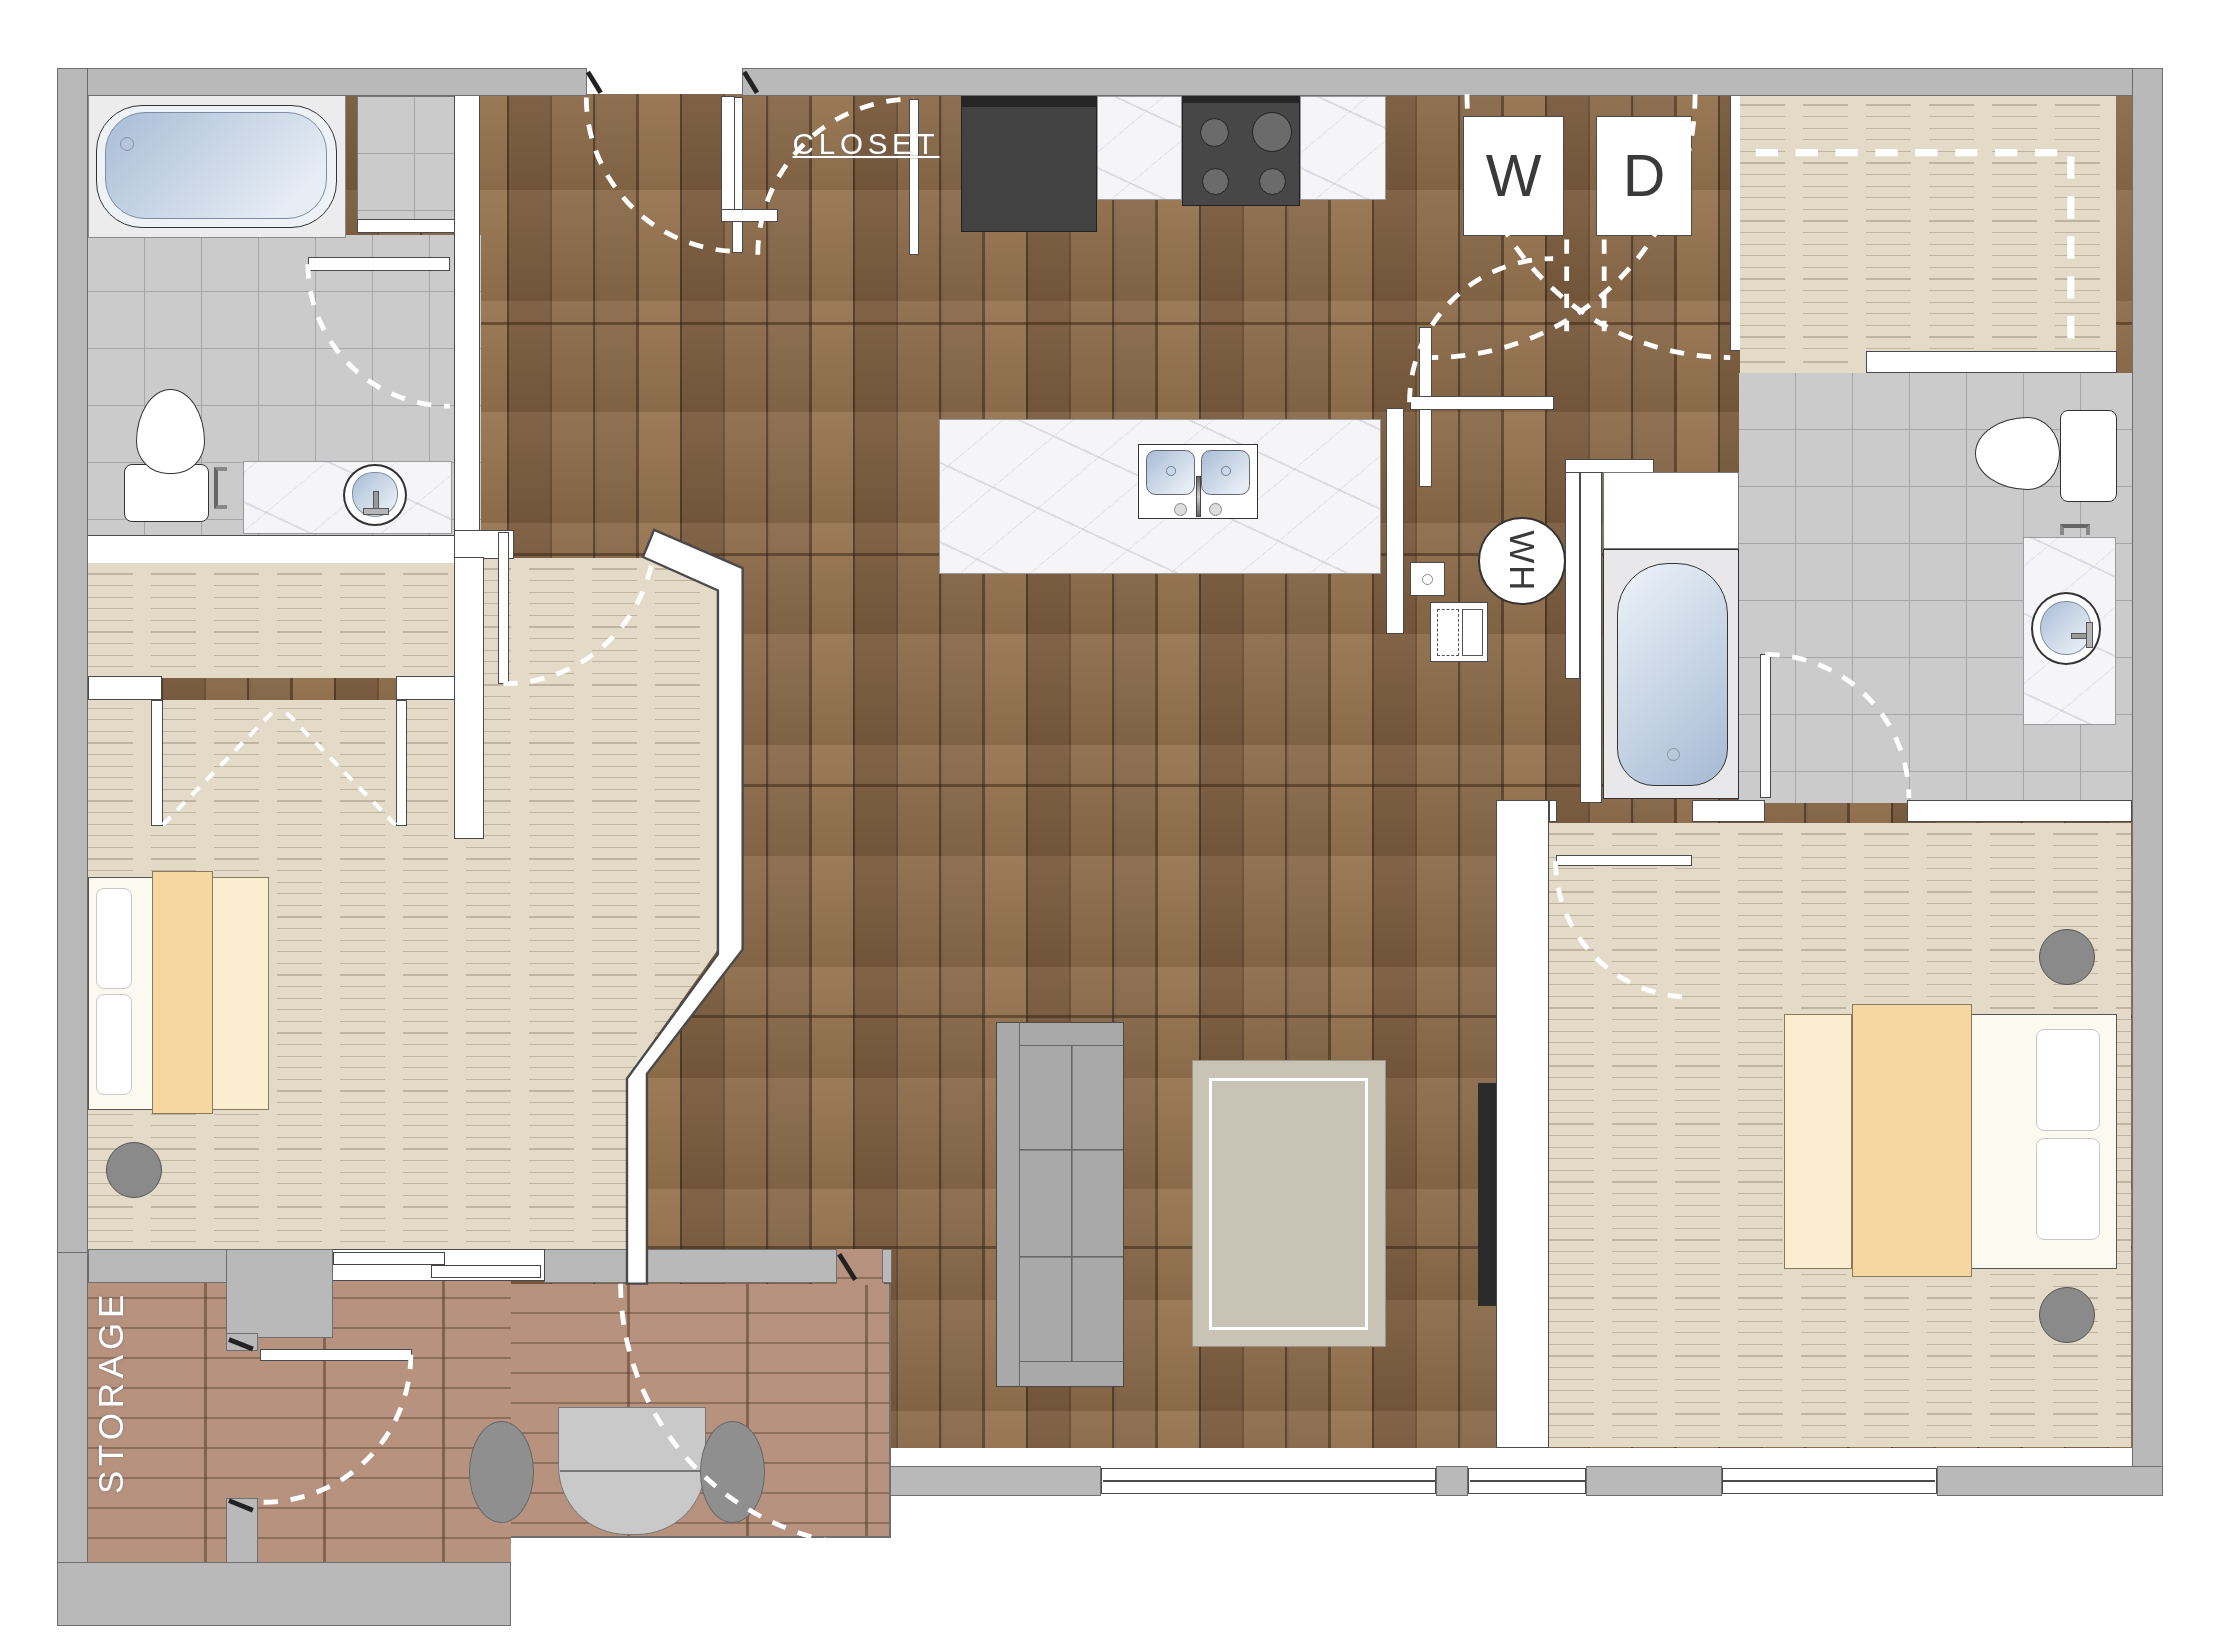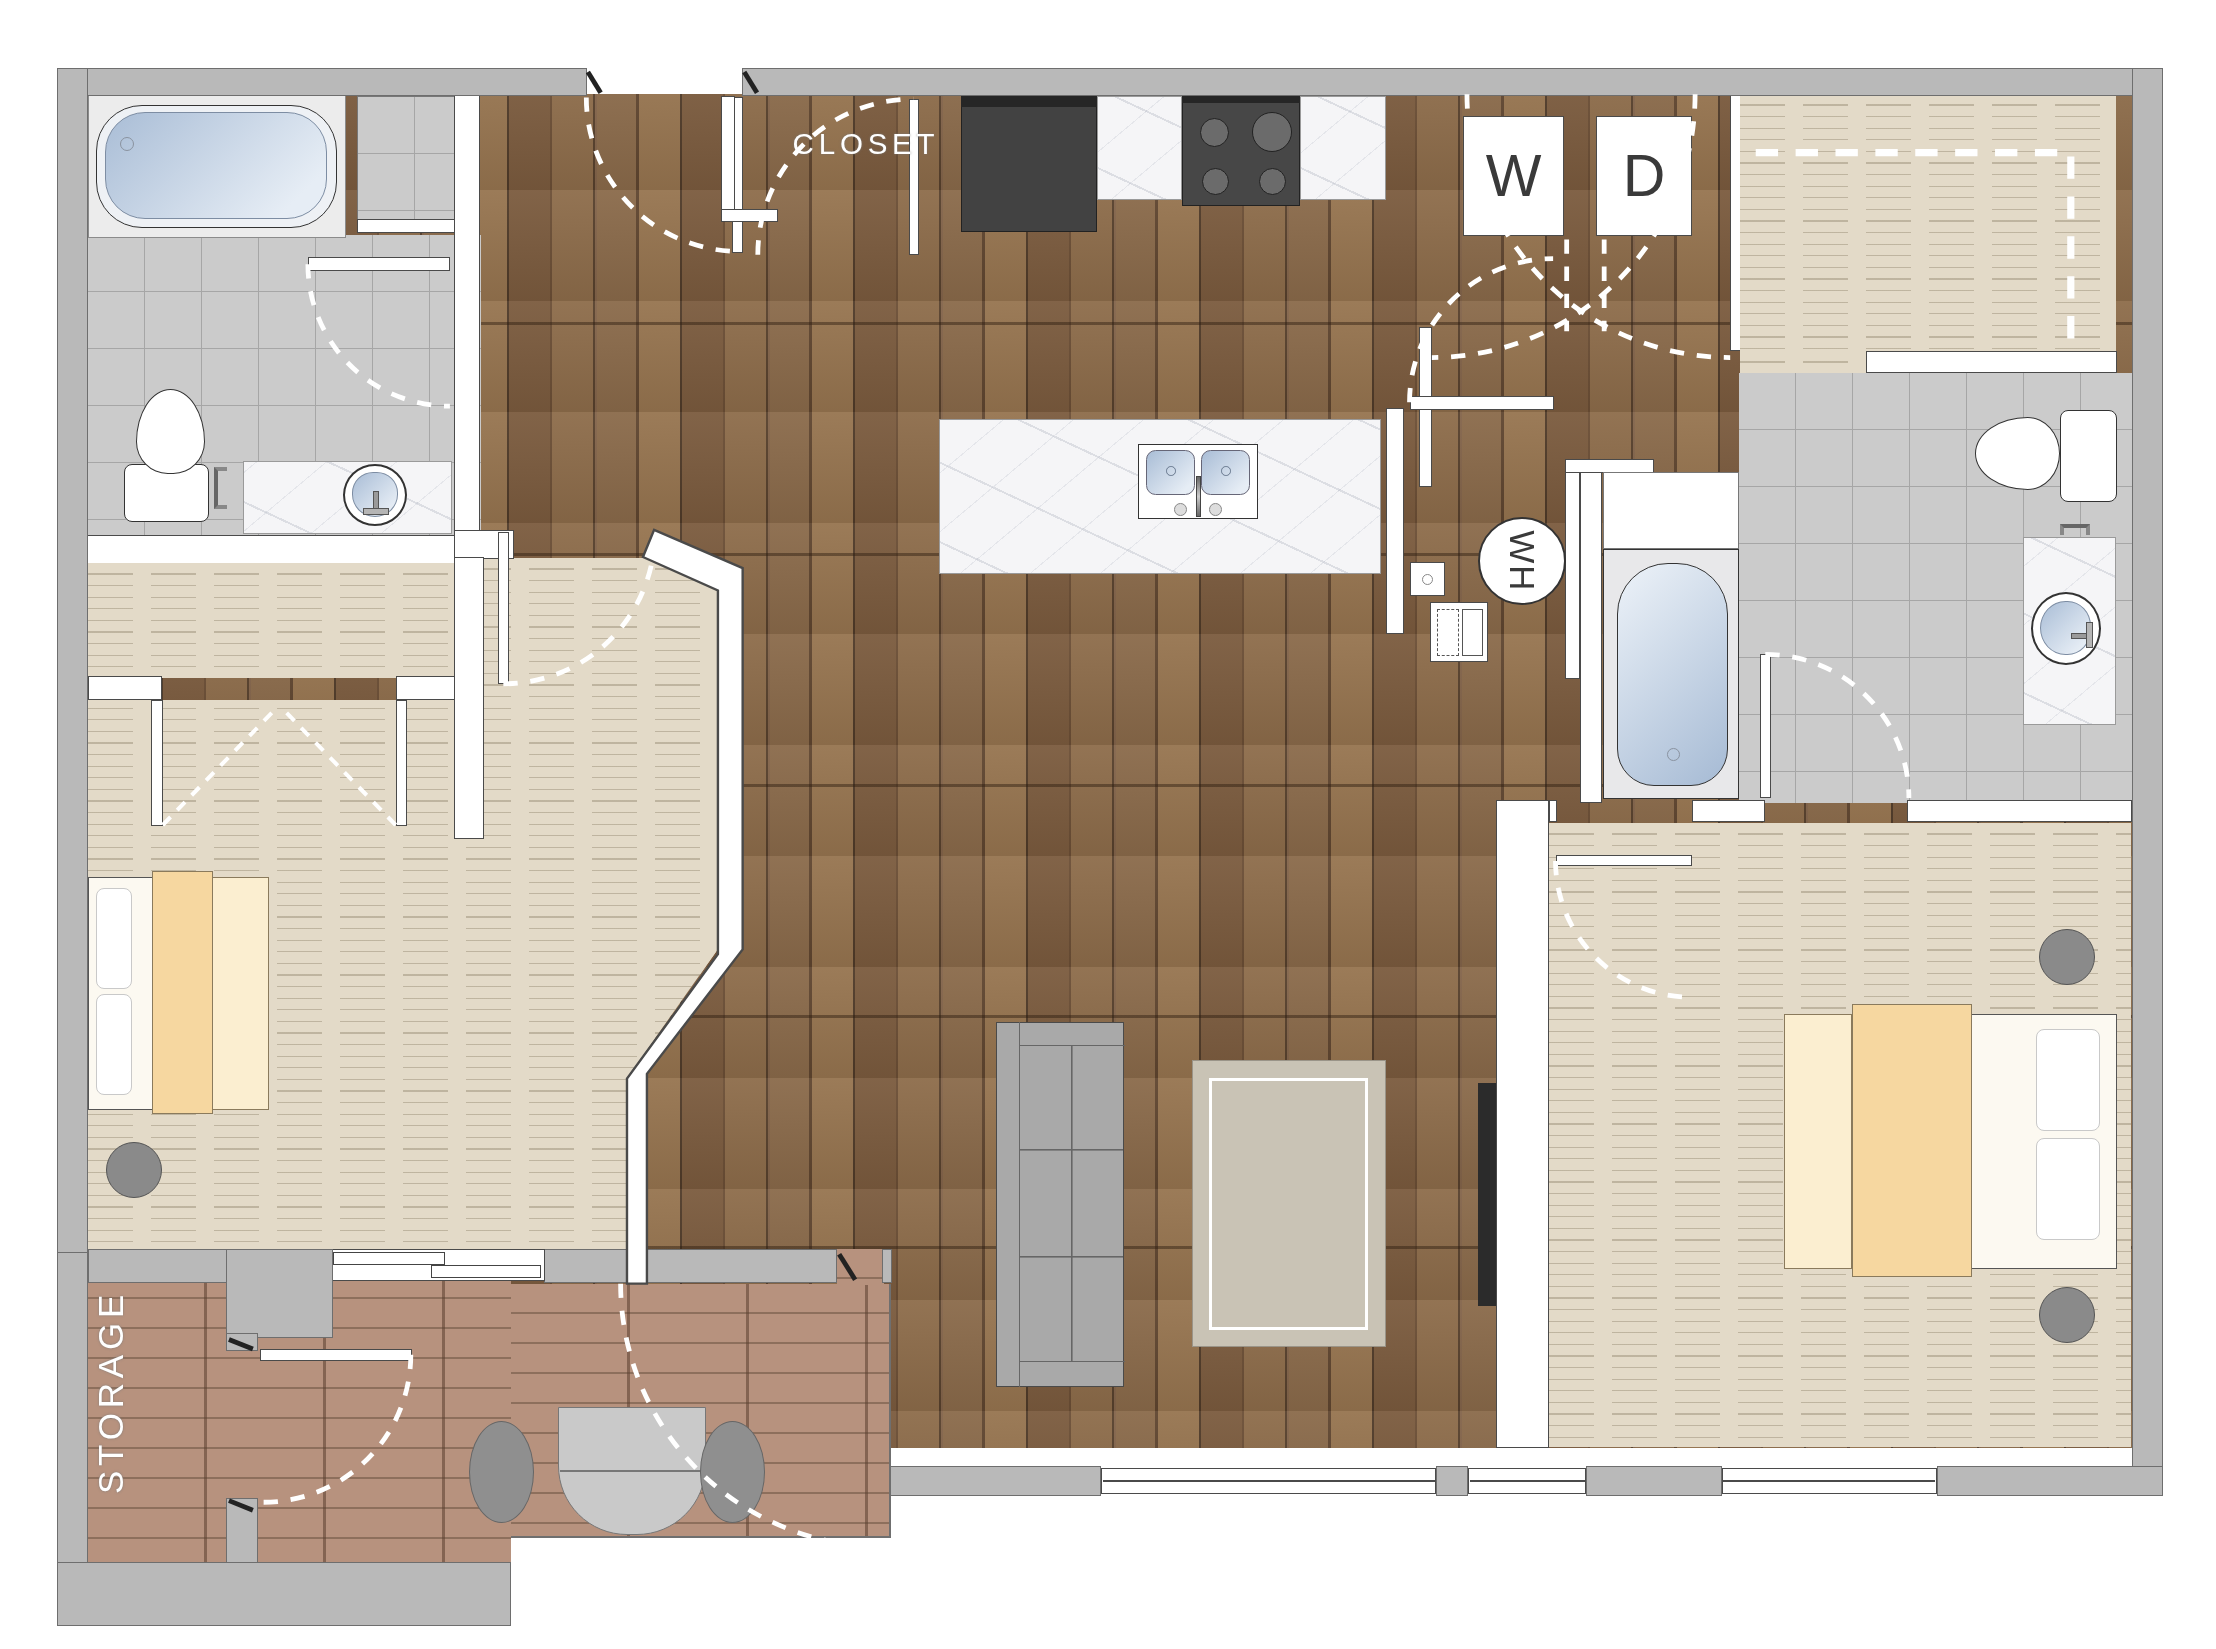--- a/index.html
+++ b/index.html
@@ -108,21 +108,21 @@
   <div class="abs" style="left:1196px;top:476px;width:4.8px;height:41px;background:linear-gradient(180deg,#666,#ccc,#666);border:0.8px solid #444;"></div>
   <div class="abs circle" style="left:1174px;top:503px;width:12.8px;height:12.8px;border:1.6px solid #888;background:#ddd;"></div>
   <div class="abs circle" style="left:1209px;top:503px;width:12.8px;height:12.8px;border:1.6px solid #888;background:#ddd;"></div>
   <div class="abs ww" style="left:1386px;top:408px;width:18.3px;height:226px;"></div>
 
   <div class="abs leaf" style="left:732px;top:97px;width:11.2px;height:156px;"></div>
   <div class="abs ww" style="left:721px;top:96px;width:13.6px;height:126px;"></div>
   <div class="abs ww" style="left:721px;top:209px;width:57px;height:12.8px;"></div>
   <div class="abs leaf" style="left:909px;top:99px;width:10.4px;height:156px;"></div>
   <div class="abs flex" style="left:790px;top:126px;width:152px;height:35px;">
-    <span class="lbl" style="font-size:29.5px;">CLOSET</span>
+    <span class="lbl" style="font-size:29.5px;text-decoration:underline;">CLOSET</span>
   </div>
 
   <div class="abs ww flex" style="left:1463px;top:116px;width:101px;height:120px;">
     <span class="dk" style="font-size:59px;">W</span>
   </div>
   <div class="abs ww flex" style="left:1596px;top:116px;width:96px;height:120px;">
     <span class="dk" style="font-size:59px;">D</span>
   </div>
   <div class="abs ww" style="left:1419px;top:327px;width:12.8px;height:160px;"></div>
   <div class="abs leaf" style="left:1410px;top:396px;width:144px;height:13.6px;"></div>

